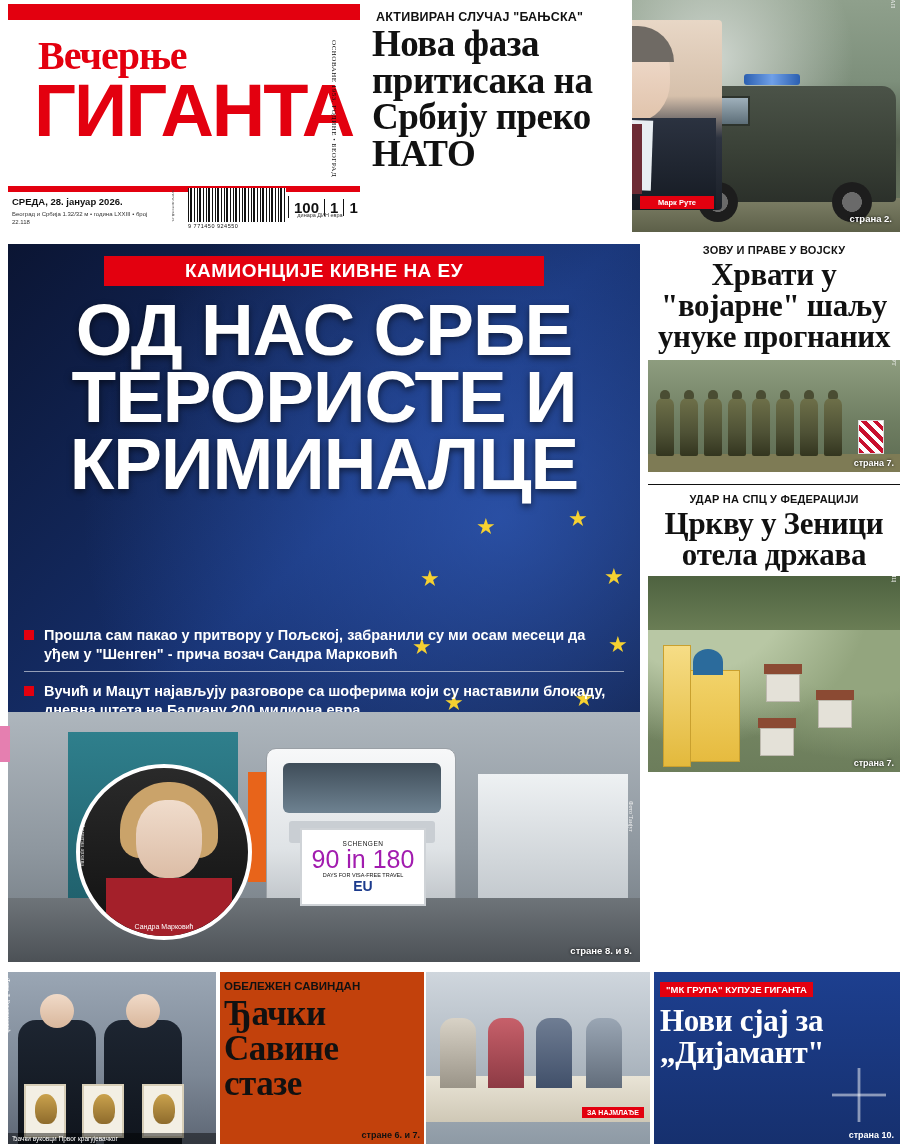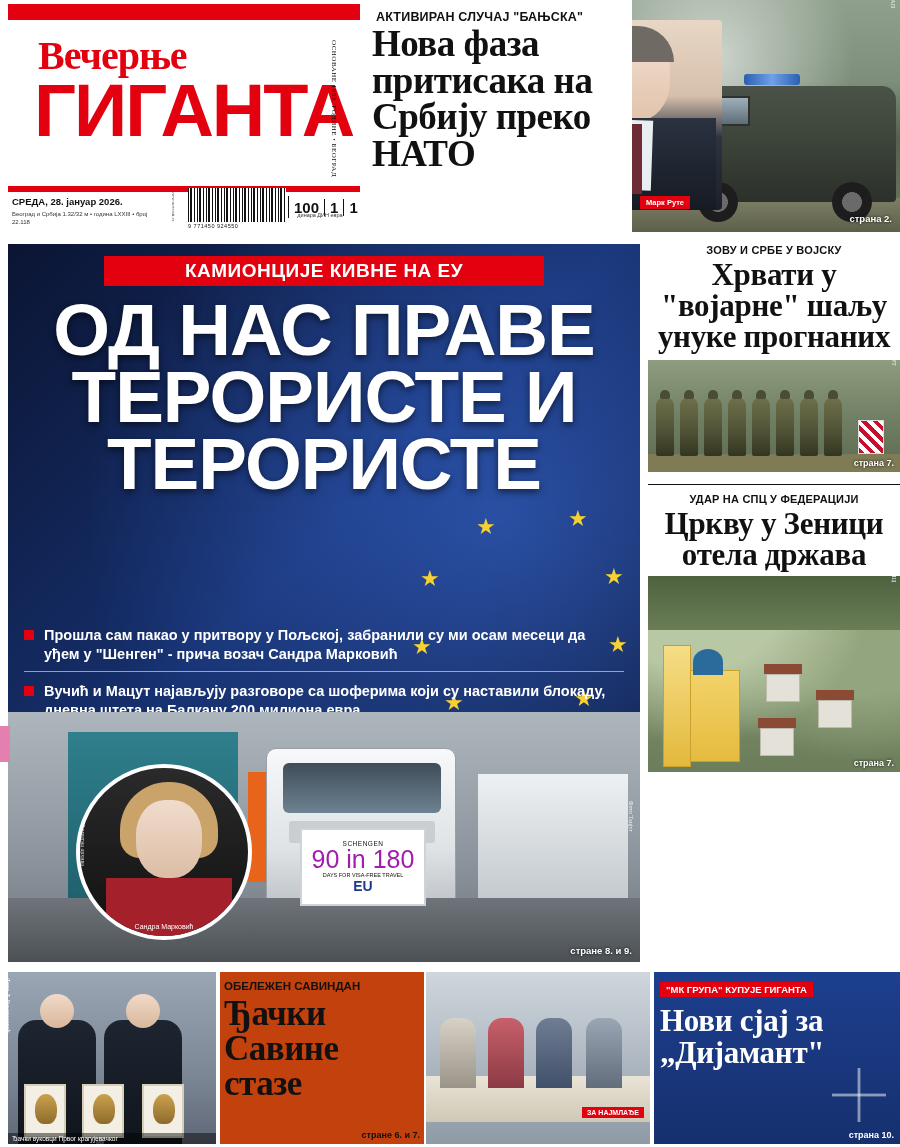--- a/index.html
+++ b/index.html
@@ -136,21 +136,21 @@
   .ts-portrait .shirt {
     position:absolute; left:68px; top:100px; width:38px; height:70px;
     background:#e9eef2; transform: rotate(2deg);
   }
   .ts-portrait .tie {
     position:absolute; left:82px; top:104px; width:14px; height:70px; background:#6d2b35;
   }
   .ts-caption-tag {
     position:absolute; left:274px; top:196px;
     background:#e3000f; color:#fff; font-family:"Liberation Sans", sans-serif;
-    font-size:7.5px; font-weight:bold; padding:2px 6px;
+    font-size:7.5px; font-weight:bold; padding:2px 18px;
   }
   .ts-photo-credit {
     position:absolute; right:4px; top:8px;
     font-size:6px; color:#eee; transform: rotate(90deg); transform-origin: right top;
     white-space:nowrap;
   }
   .ts-kicker {
     position:absolute; left:10px; top:10px;
     font-family:"Liberation Sans", sans-serif; font-size:12.5px; font-weight:bold;
     color:#111; letter-spacing:0.2px;
@@ -506,21 +506,21 @@
     <div class="star" style="left:596px; top:322px;">★</div>
     <div class="star" style="left:600px; top:390px;">★</div>
     <div class="star" style="left:566px; top:444px;">★</div>
     <div class="star" style="left:500px; top:466px;">★</div>
     <div class="star" style="left:436px; top:448px;">★</div>
     <div class="star" style="left:404px; top:392px;">★</div>
     <div class="star" style="left:412px; top:324px;">★</div>
     <div class="star" style="left:468px; top:272px;">★</div>
 
     <div class="lead-kicker">КАМИОНЦИЈЕ КИВНЕ НА ЕУ</div>
-    <div class="lead-headline">ОД НАС ПРАВЕ ТЕРОРИСТЕ И ТЕРОРИСТЕ</div>
+    <div class="lead-headline">ОД НАС СРБЕ ТЕРОРИСТЕ И КРИМИНАЛЦЕ</div>
 
     <div class="lead-bullets">
       <div class="bullet">
         <div class="bullet-text">Прошла сам пакао у притвору у Пољској, забранили су ми осам месеци да уђем у "Шенген" - прича возач Сандра Марковић</div>
       </div>
       <div class="bullet-divider"></div>
       <div class="bullet">
         <div class="bullet-text">Вучић и Мацут најављују разговоре са шоферима који су наставили блокаду, дневна штета на Балкану 200 милиона евра</div>
       </div>
     </div>
@@ -550,21 +550,21 @@
       <div class="lp-credit">Фото Танјуг</div>
       <div class="lp-pageref">стране 8. и 9.</div>
     </div>
   </div>
   <div class="lead-pink-tab" style="position:absolute; left:0px; top:968px; width:10px; height:0;"></div>
   <div style="position:absolute; left:0px; top:726px; width:10px; height:36px; background:#e57fb0;"></div>
 
   <div class="rcol">
 
     <div>
-      <div class="r-kicker">ЗОВУ И СРБЕ У ВОЈСКУ</div>
+      <div class="r-kicker">ЗОВУ И ПРАВЕ У ВОЈСКУ</div>
       <div class="r-headline">Хрвати у "војарне" шаљу унуке прогнаних</div>
       <div class="r-photo1">
         <div class="ground2"></div>
         <div class="row-soldiers">
           <div class="sd" style="left:8px;"></div>
           <div class="sd" style="left:32px;"></div>
           <div class="sd" style="left:56px;"></div>
           <div class="sd" style="left:80px;"></div>
           <div class="sd" style="left:104px;"></div>
           <div class="sd" style="left:128px;"></div>

